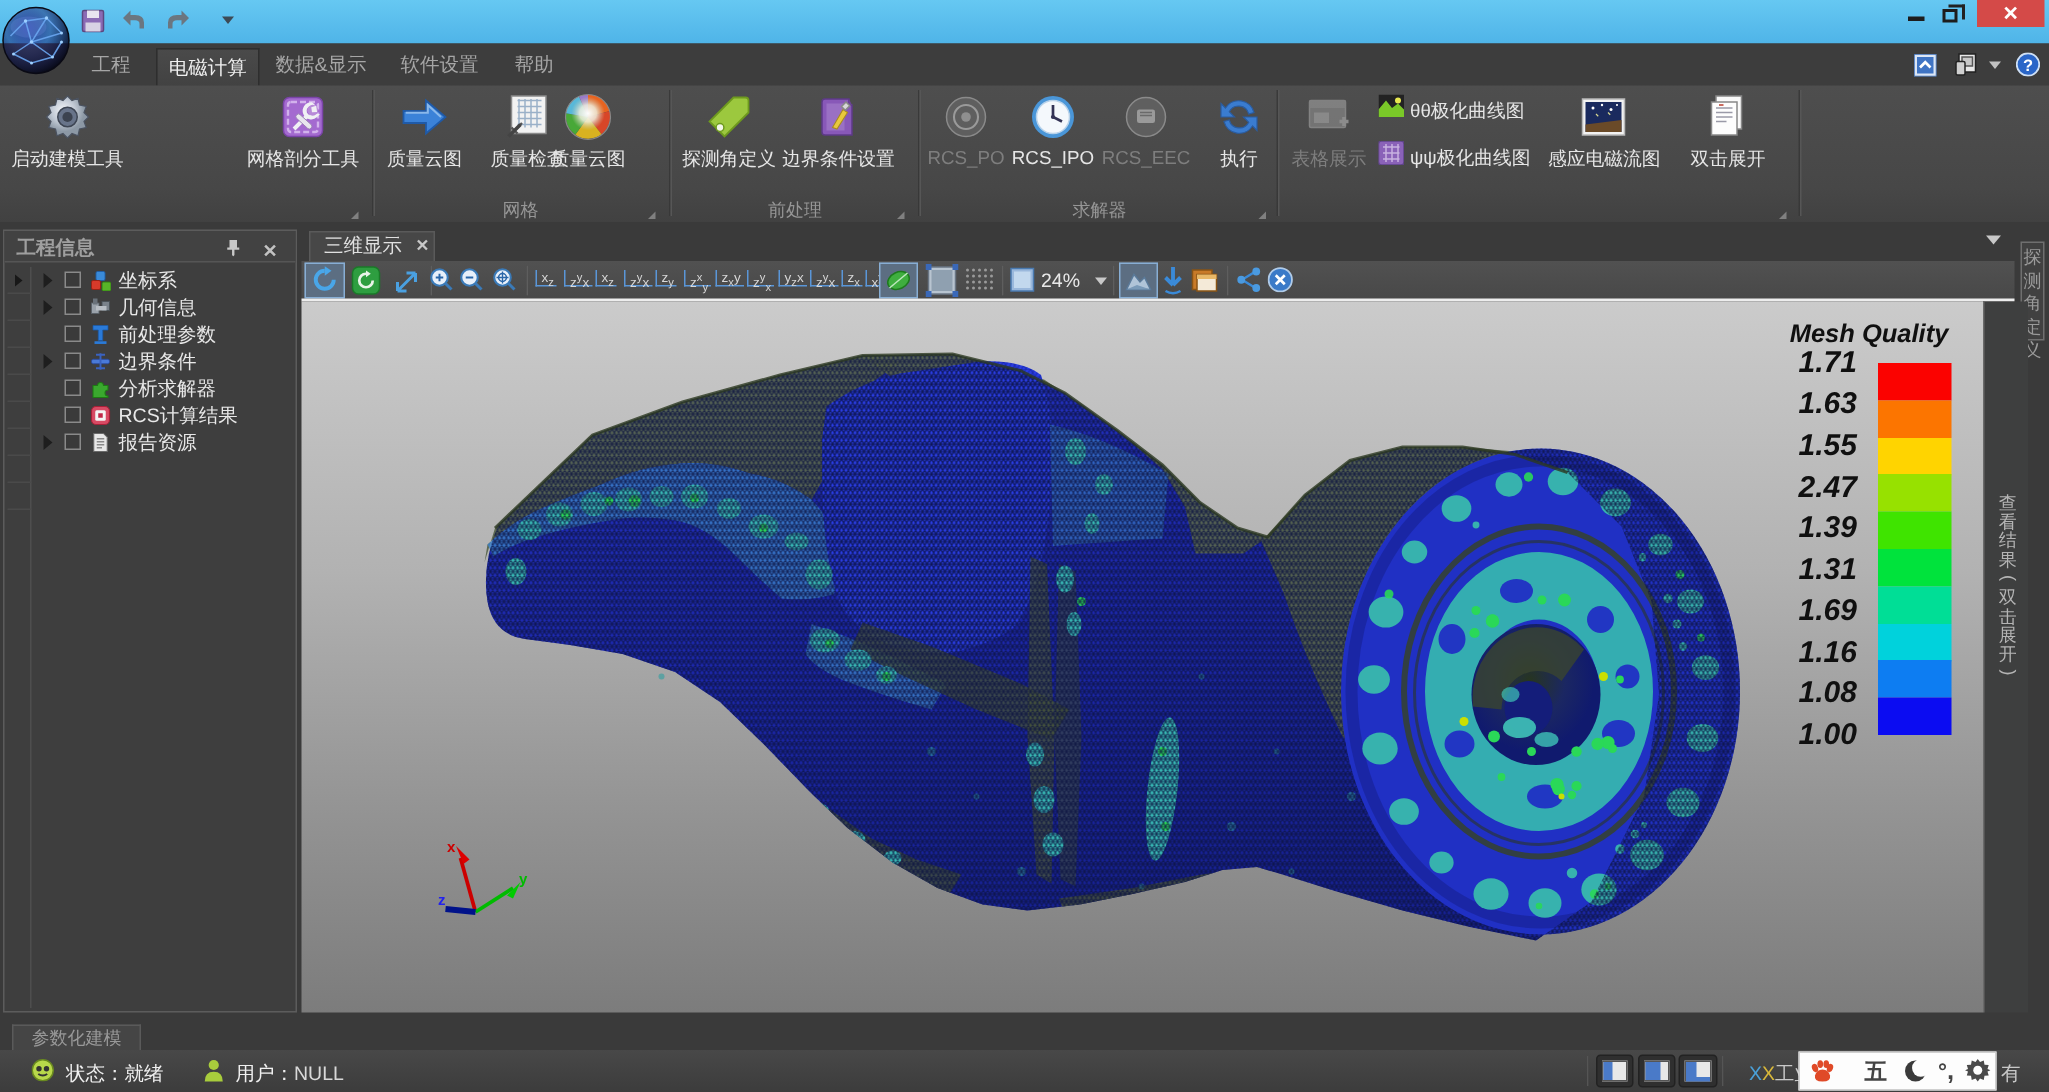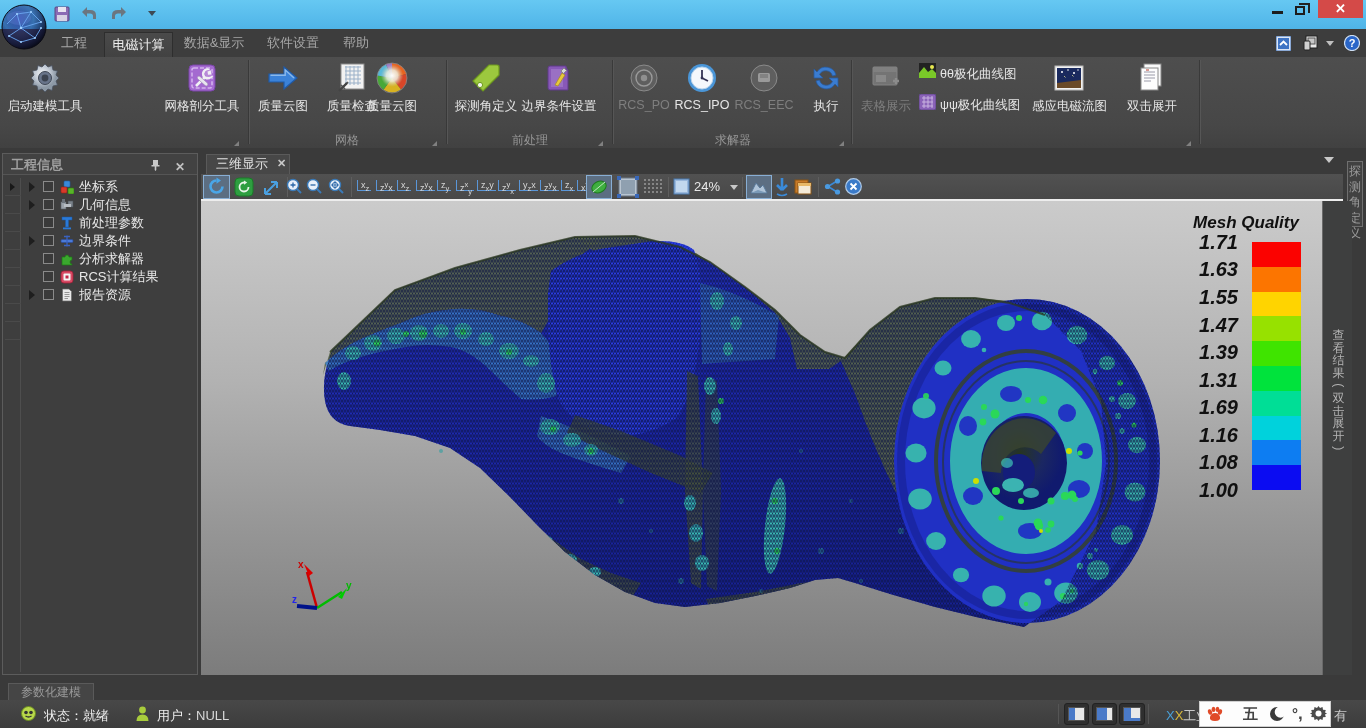--- a/index.html
+++ b/index.html
@@ -740,21 +740,21 @@
     <path d="M31 52 L11 50" stroke="#00128a" stroke-width="4"></path>
     <text x="12" y="12" fill="#c00" font-size="10" font-weight="bold">x</text>
     <text x="60" y="33" fill="#0b0" font-size="10" font-weight="bold">y</text>
     <text x="6" y="47" fill="#22e" font-size="10" font-weight="bold">z</text>
    </svg>
    <div id="legend">
     <div id="legtitle">Mesh Quality</div>
     <div class="legval" style="top:18px">1.71</div>
           <div class="legval" style="top:45px">1.63</div>
           <div class="legval" style="top:73px">1.55</div>
-          <div class="legval" style="top:100.5px">1.47</div>
+          <div class="legval" style="top:100.5px">2.47</div>
           <div class="legval" style="top:128px">1.39</div>
           <div class="legval" style="top:155.5px">1.31</div>
           <div class="legval" style="top:183px">1.69</div>
           <div class="legval" style="top:210.5px">1.16</div>
           <div class="legval" style="top:238px">1.08</div>
           <div class="legval" style="top:265.5px">1.00</div>
     <div class="legseg" style="top:29px;background:#fb0200"></div>
           <div class="legseg" style="top:53.8px;background:#fc7500"></div>
           <div class="legseg" style="top:78.6px;background:#ffd400"></div>
           <div class="legseg" style="top:103.4px;background:#97e100"></div>

